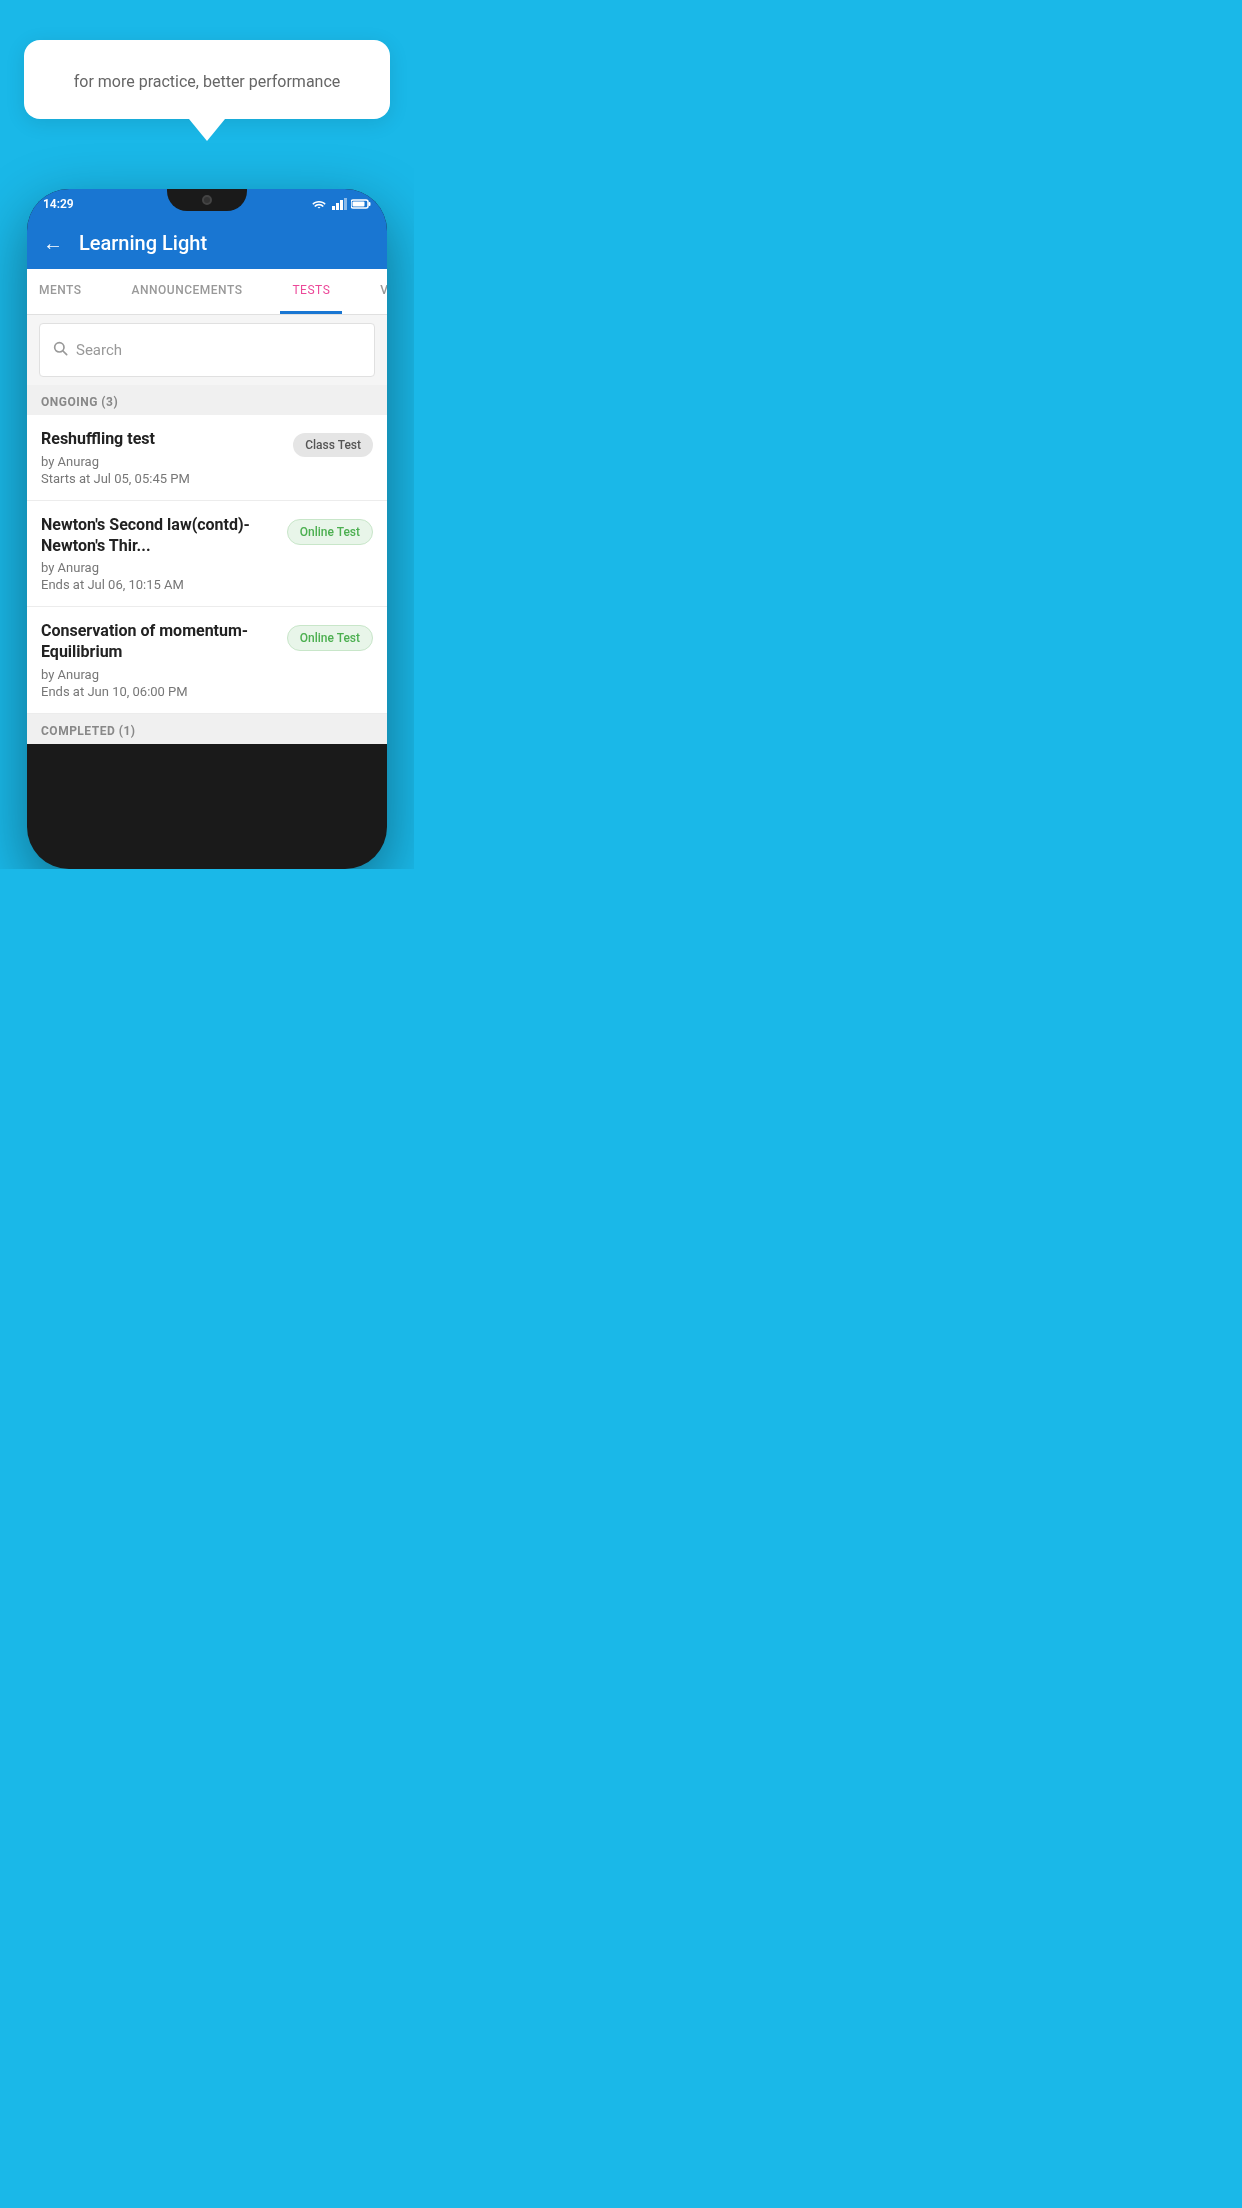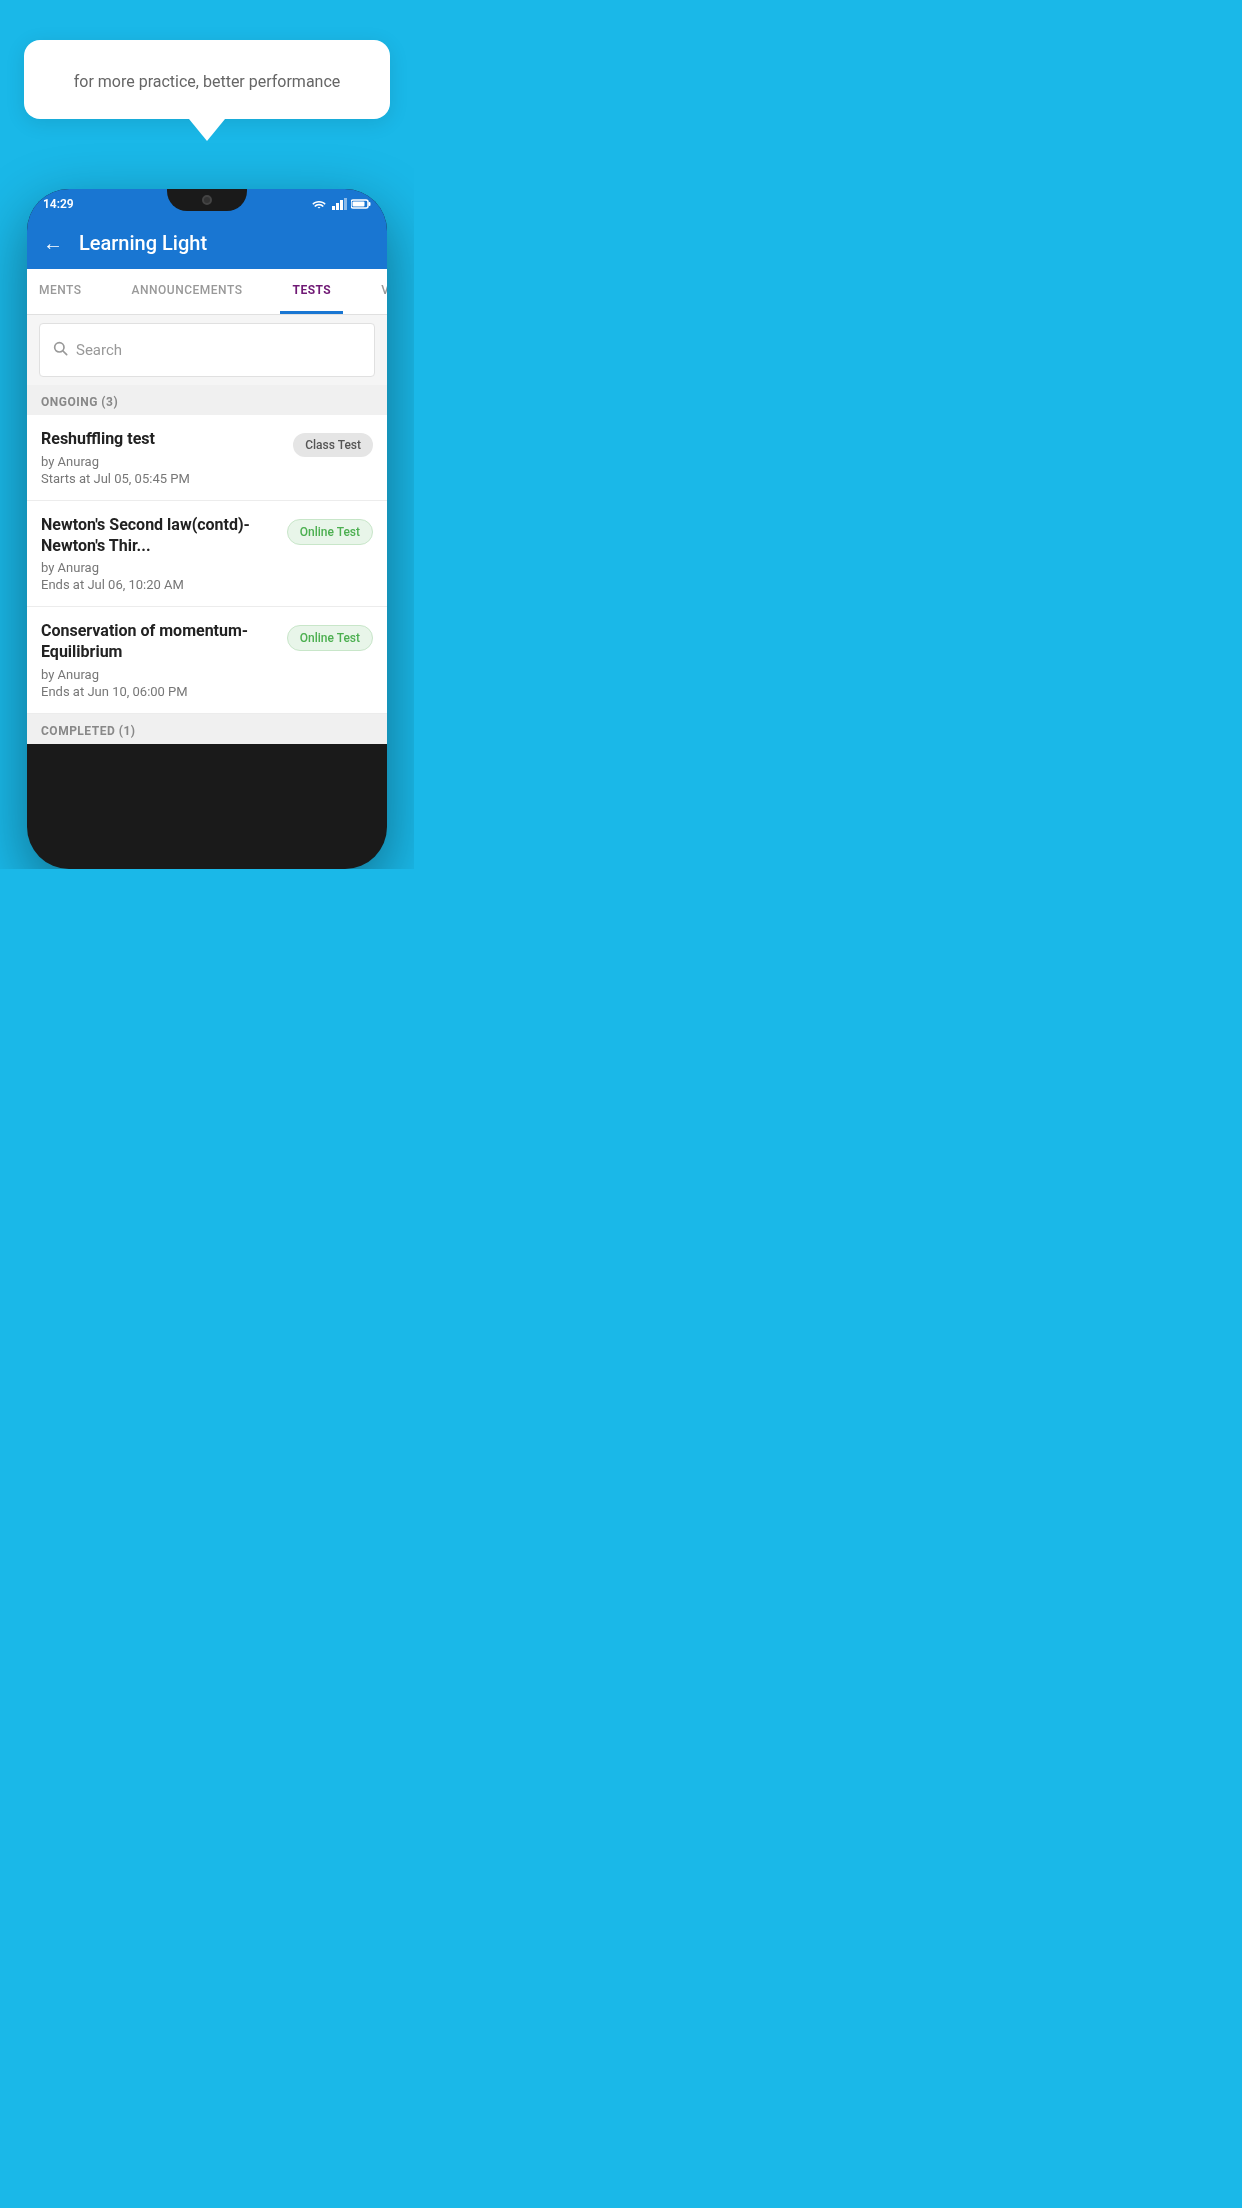--- a/index.html
+++ b/index.html
@@ -174,23 +174,23 @@
       font-weight: 500;
       color: #999;
       cursor: pointer;
       white-space: nowrap;
       letter-spacing: 0.5px;
       border-bottom: 3px solid transparent;
       text-transform: uppercase;
     }
 
     .tab.active {
-      color: #701a75;
+      color: #ec4899;
       border-bottom: 3px solid #1976d2;
-      font-weight: 700;
+      font-weight: 400;
     }
 
     
     .search-container {
       background: #f5f5f5;
       padding: 8px 12px;
     }
 
     .search-bar {
       background: white;
@@ -379,21 +379,21 @@
             <div class="test-author">by Anurag</div>
             <div class="test-time">Starts at  Jul 05, 05:45 PM</div>
           </div>
           <span class="test-badge badge-class">Class Test</span>
         </div>
 
         <div class="test-item">
           <div class="test-info">
             <div class="test-title">Newton's Second law(contd)-Newton's Thir...</div>
             <div class="test-author">by Anurag</div>
-            <div class="test-time">Ends at  Jul 06, 10:20 AM</div>
+            <div class="test-time">Ends at  Jul 06, 10:15 AM</div>
           </div>
           <span class="test-badge badge-online">Online Test</span>
         </div>
 
         <div class="test-item">
           <div class="test-info">
             <div class="test-title">Conservation of momentum-Equilibrium</div>
             <div class="test-author">by Anurag</div>
             <div class="test-time">Ends at  Jun 10, 06:00 PM</div>
           </div>

